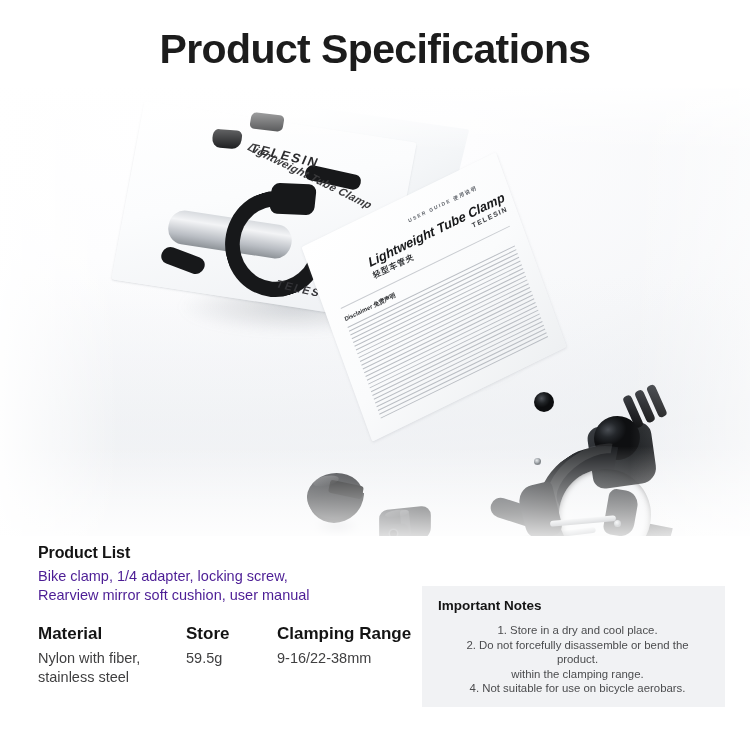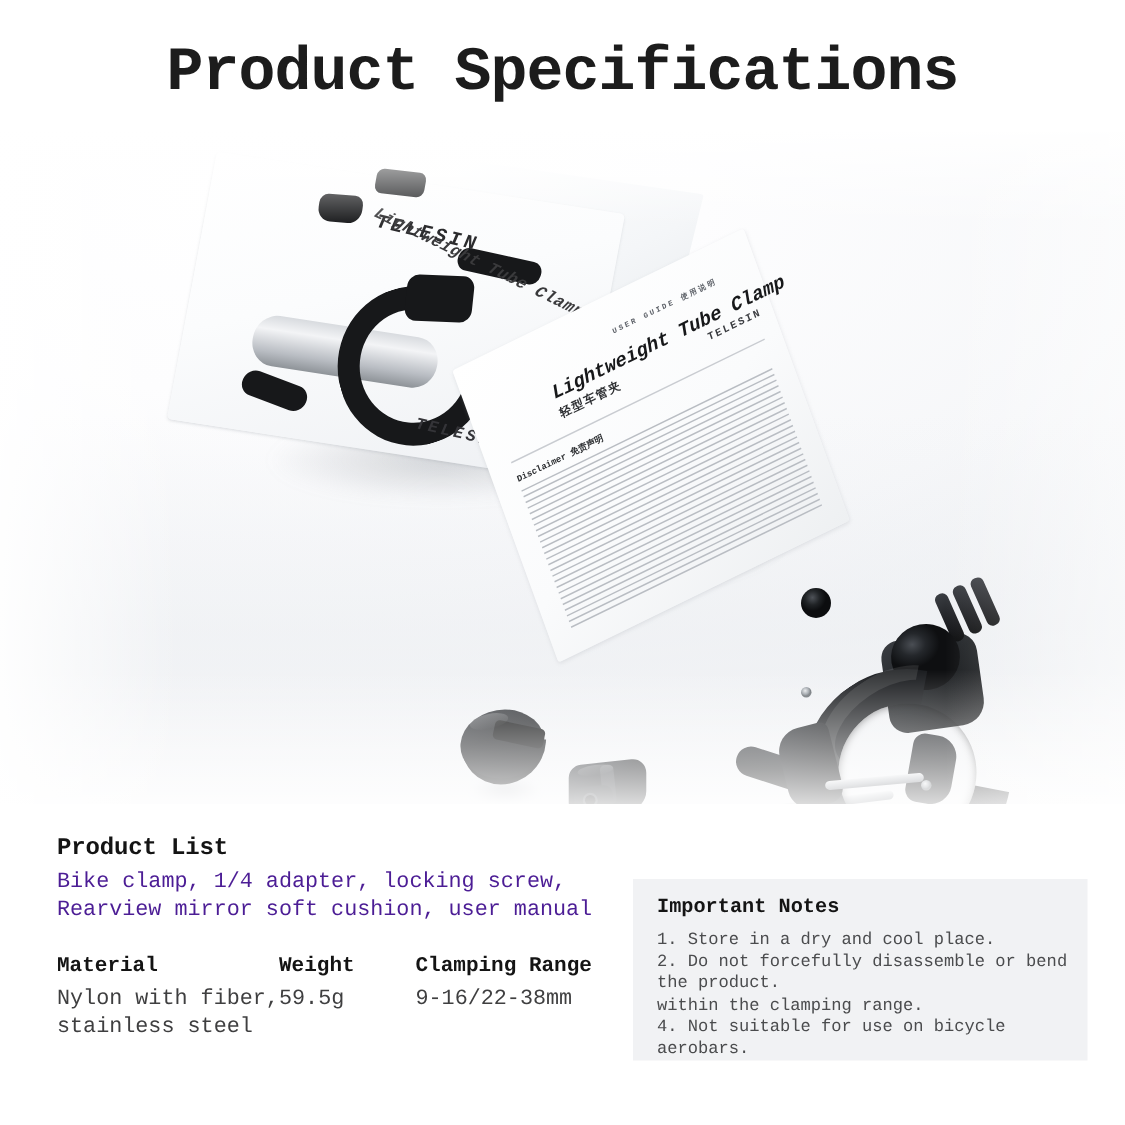--- a/index.html
+++ b/index.html
@@ -6,21 +6,21 @@
     margin: 0;
     padding: 0;
     background: #ffffff;
   }
   #page {
     position: relative;
     width: 750px;
     height: 750px;
     overflow: hidden;
     background: #ffffff;
-    font-family: Liberation Mono, monospace;
+    font-family: Liberation Sans, sans-serif;
     -webkit-font-smoothing: antialiased;
   }
 
   
   .title {
     position: absolute;
     left: 0;
     top: 26px;
     width: 750px;
     text-align: center;
@@ -476,21 +476,21 @@
   .clamp .screwhead-b {
     position: absolute; left: 116px; top: 140px; width: 7px; height: 7px;
     background: radial-gradient(50% 50% at 40% 35%, #e6e8ea 0%, #9aa0a6 70%, #6e7378 100%);
     border-radius: 50%;
   }
 
   
   .specs {
     position: absolute;
     left: 38px;
-    top: 556px;
+    top: 544px;
     width: 380px;
   }
   .spec-heading {
     font-size: 16px;
     font-weight: bold;
     color: #141414;
     letter-spacing: -0.1px;
     margin: 0 0 5px 0;
   }
   .spec-line {
@@ -498,21 +498,21 @@
     color: #4c1d95;
     line-height: 19px;
     white-space: nowrap;
   }
   .spec-table {
     margin-top: 19px;
     display: grid;
     grid-template-columns: 148px 91px auto;
   }
   .spec-table .th {
-    font-size: 14px;
+    font-size: 17px;
     font-weight: bold;
     color: #141414;
     padding-bottom: 5px;
     white-space: nowrap;
   }
   .spec-table .td {
     font-size: 14.5px;
     color: #3f3f40;
     line-height: 19px;
     white-space: nowrap;
@@ -529,23 +529,24 @@
     padding: 12px 8px 0 16px;
     box-sizing: border-box;
   }
   .notes-title {
     font-size: 13.5px;
     font-weight: bold;
     color: #141414;
     margin: 0 0 7px 0;
   }
   .notes-list {
-    margin: 0;
+    margin: 10px;
     padding: 0;
     list-style: none;
+    text-align: center;
   }
   .notes-list li {
     font-size: 11.4px;
     color: #4b4c4e;
     line-height: 14.6px;
   }
 </style>
 </head>
 <body>
 
@@ -654,21 +655,21 @@
     <div class="stage-vignette"></div>
   </div>
 
   <div class="specs">
     <div class="spec-heading">Product List</div>
     <div class="spec-line">Bike clamp, 1/4 adapter, locking screw,</div>
     <div class="spec-line">Rearview mirror soft cushion, user manual</div>
 
     <div class="spec-table">
       <div class="th">Material</div>
-      <div class="th">Weight</div>
+      <div class="th">Store</div>
       <div class="th">Clamping Range</div>
 
       <div class="td">
         <div>Nylon with fiber,</div>
         <div>stainless steel</div>
       </div>
       <div class="td">59.5g</div>
       <div class="td">9-16/22-38mm</div>
     </div>
   </div>

